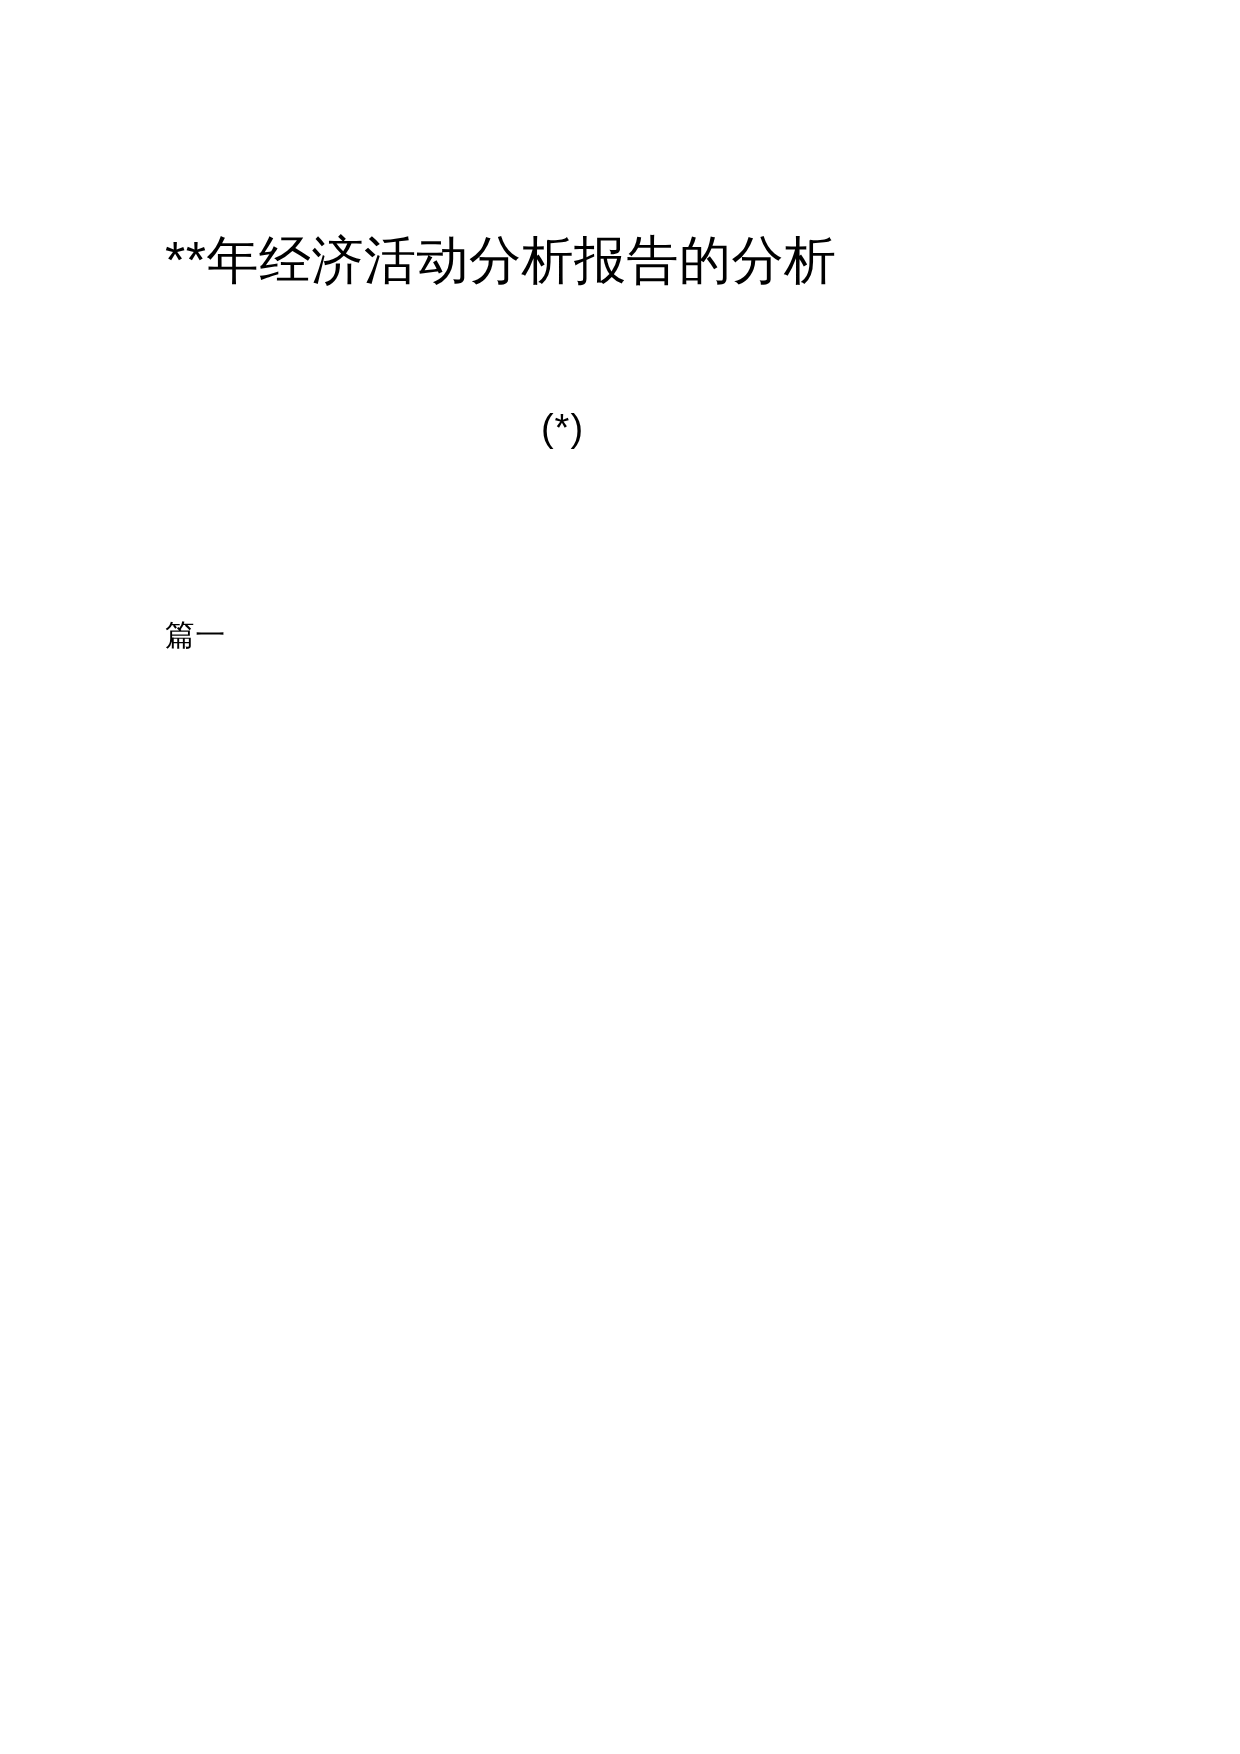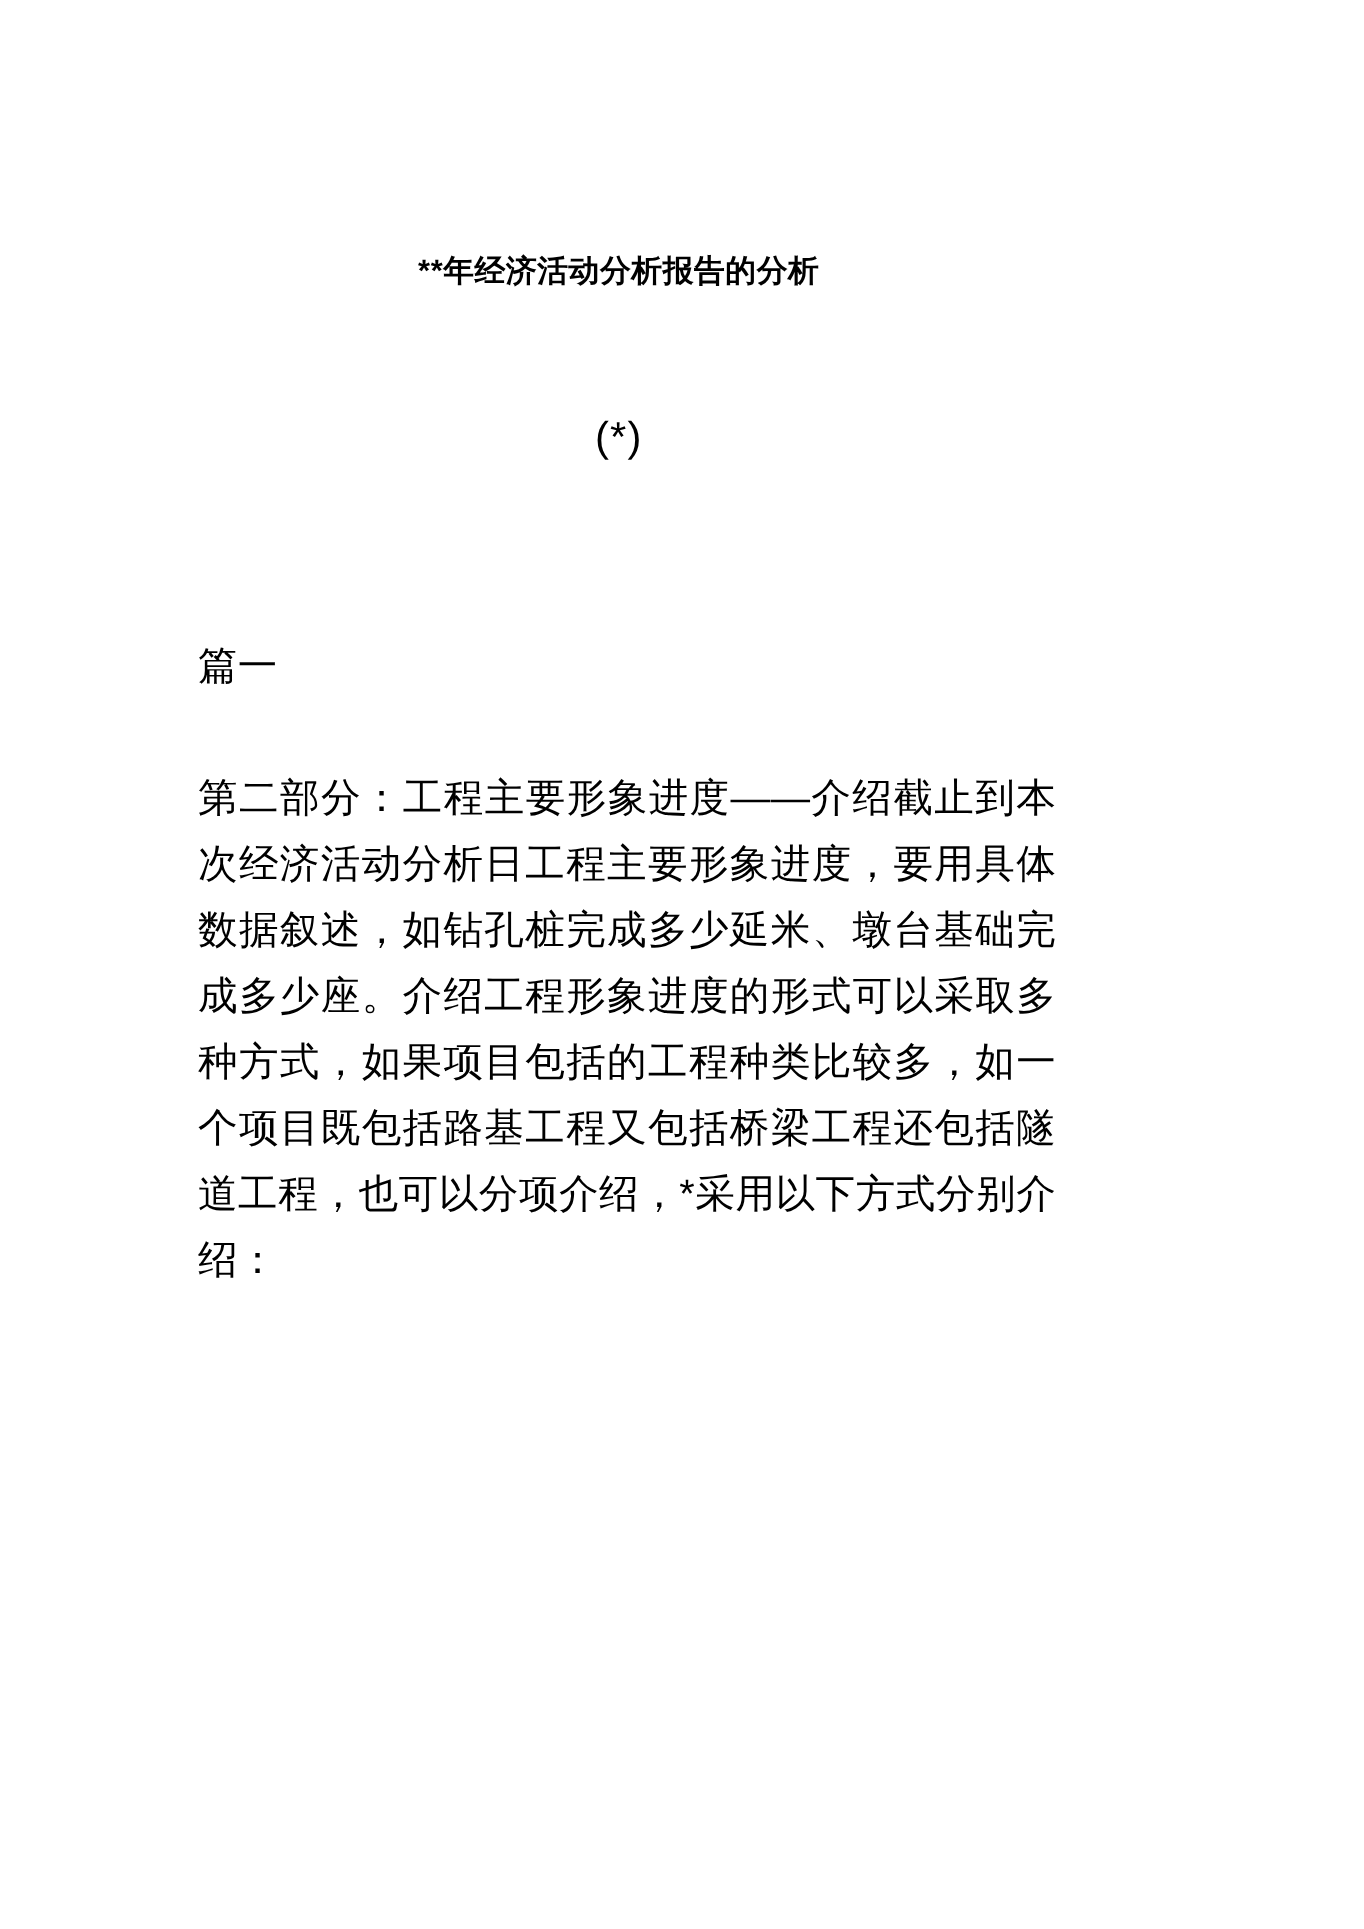--- a/index.html
+++ b/index.html
@@ -24,44 +24,44 @@
   }
   .content {
     position: absolute;
     left: 165px;
     top: 0;
     width: 795px;
   }
   .doc-title {
     margin: 0;
     padding: 0;
-    text-align: center;
-    font-size: 28px;
-    font-weight: 700;
+    text-align: left;
+    font-size: 52px;
+    font-weight: 400;
     letter-spacing: 0.5px;
     line-height: 1.25;
     padding-top: 228px;
     white-space: pre;
   }
   .doc-subtitle {
     margin: 0;
     padding: 0;
     text-align: center;
     font-size: 38px;
     font-weight: 400;
     line-height: 1.25;
     padding-top: 112px;
     letter-spacing: 1px;
   }
   .body-block {
     padding-top: 152px;
   }
   .para {
-    margin: 0 0 0 15px;
-    font-size: 36px;
+    margin: 0 0 0 0;
+    font-size: 30px;
     line-height: 60px;
     text-align: justify;
     text-justify: inter-ideograph;
     letter-spacing: 0.2px;
     word-break: break-all;
   }
   .para.section-label {
     text-align: left;
   }
   .para + .para {
@@ -79,17 +79,16 @@
 
     <h1 class="doc-title">**年经济活动分析报告的分析</h1>
 
     <div class="doc-subtitle">(*)</div>
 
     <div class="body-block">
 
       <p class="para section-label">篇一</p>
 
 
-      <p class="para gap-before">第二部分：工程主要形象进度——介绍截止到本次经济活动分析日工程主要形象进度，要用具体数据叙述，如钻孔桩完成多少延米、墩台基础完成多少座。介绍工程形象进度的形式可以采取多种方式，如果项目包括的工程种类比较多，如一个项目既包括路基工程又包括桥梁工程还包括隧道工程，也可以分项介绍，*采用以下方式分别介绍：</p>
 
     </div>
   </div>
 </div>
 
 </body></html>

